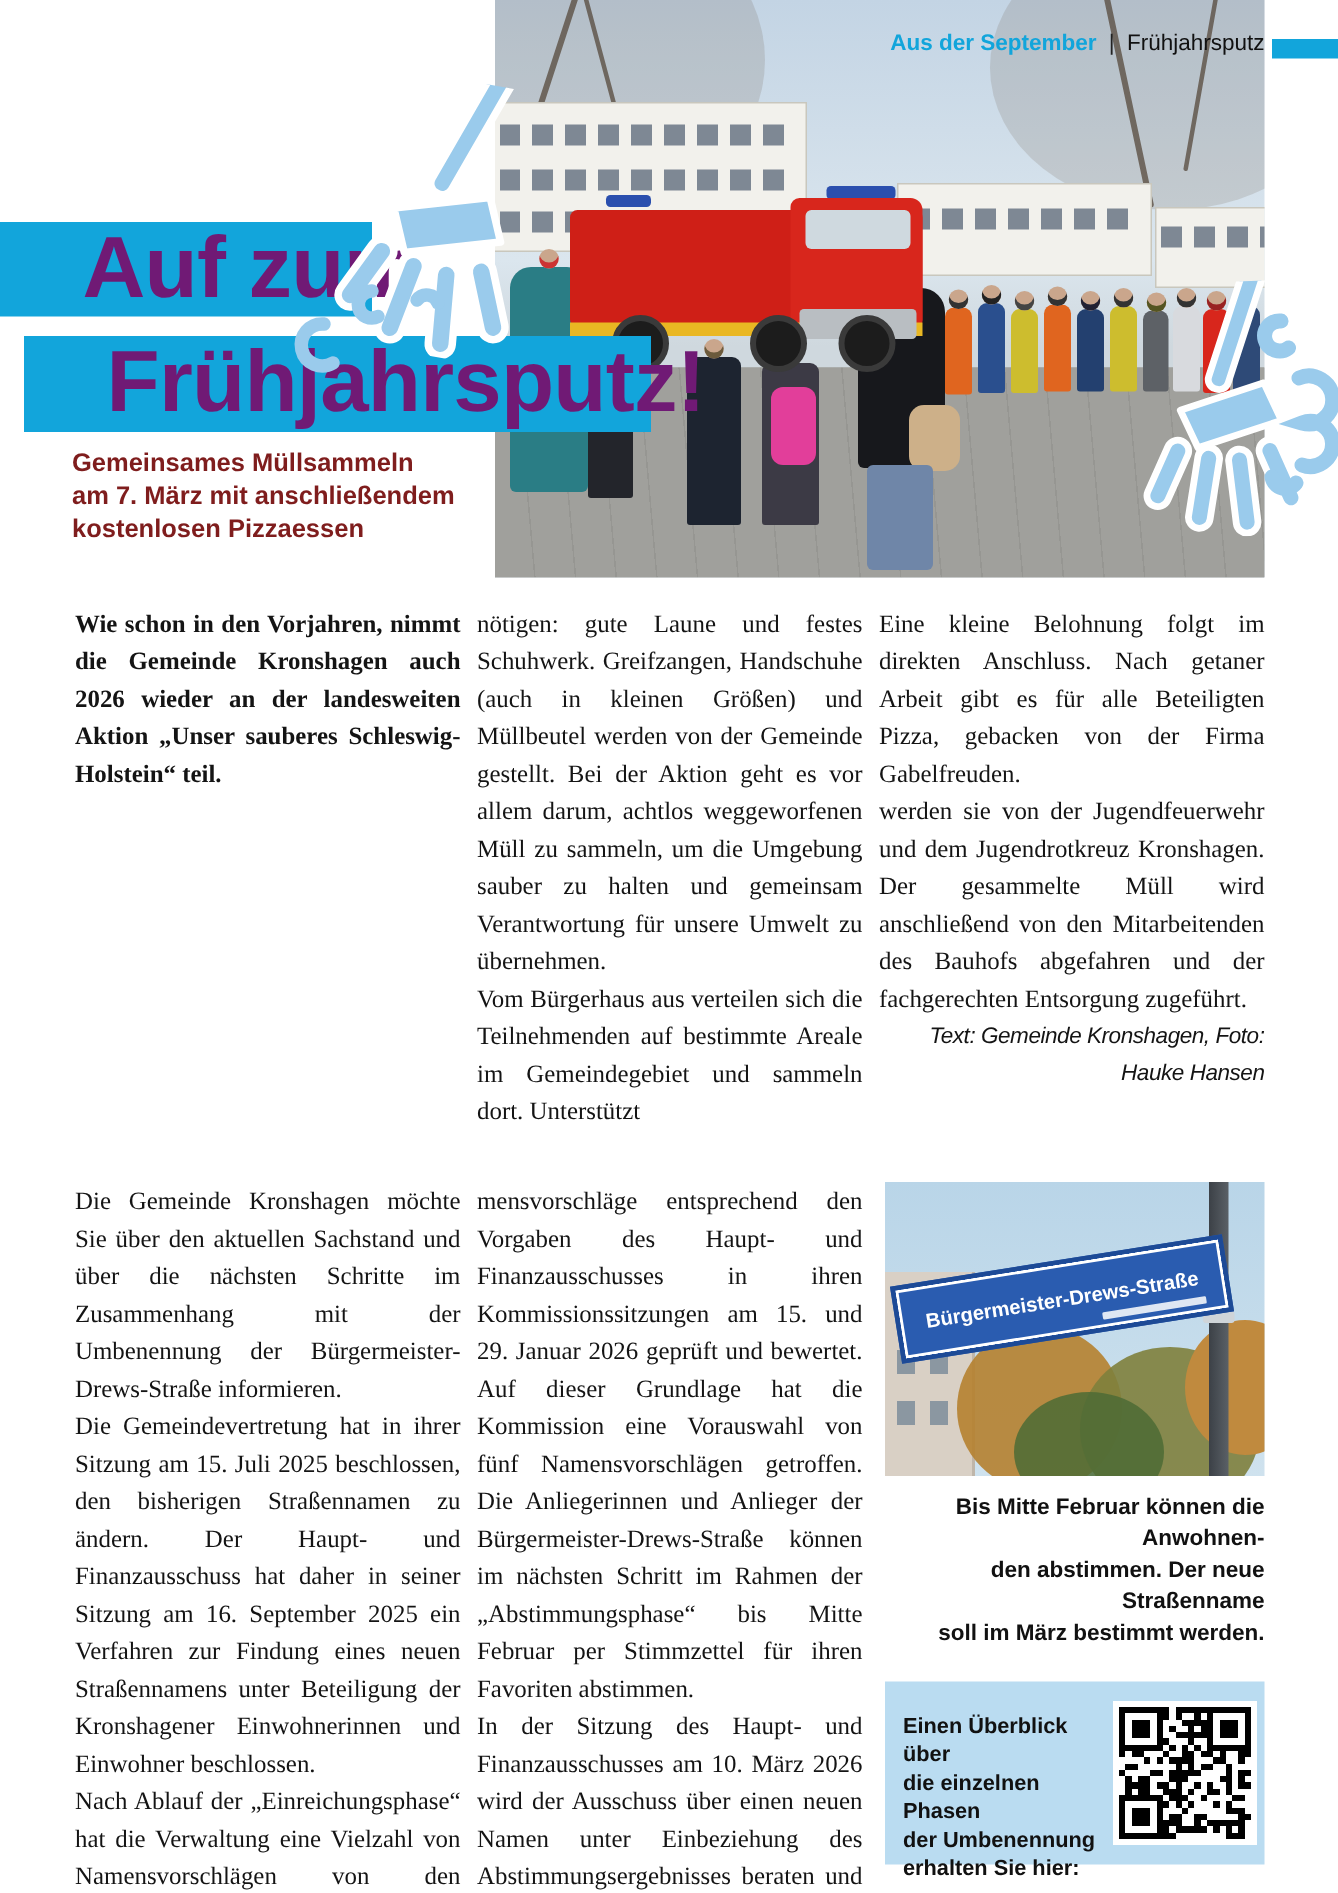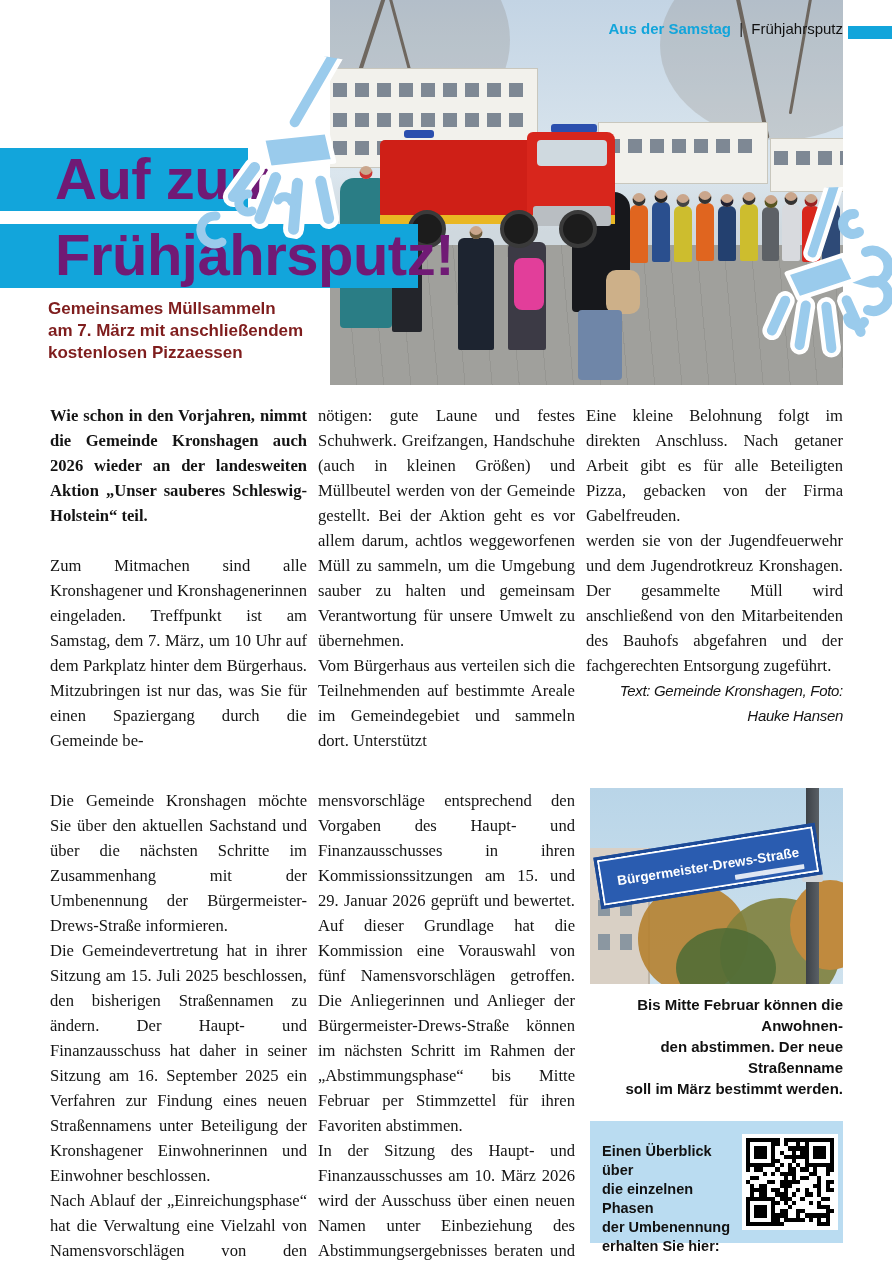--- a/index.html
+++ b/index.html
@@ -32,21 +32,21 @@
   .truck .grill{position:absolute;right:4px;bottom:14px;width:78px;height:20px;background:#b9bec2;border-radius:3px;}
   .ground{position:absolute;left:0;top:245px;width:100%;height:140px;background:
       repeating-linear-gradient(85deg,#a0a09c 0 26px,#969692 26px 27px),#9c9c98;}
   .person{position:absolute;border-radius:6px 6px 2px 2px;}
   .person::before{content:"";position:absolute;left:50%;top:-12px;transform:translateX(-50%);
       width:13px;height:13px;border-radius:50%;background:#caa68c;}
   .cap::before{background:#caa68c;box-shadow:0 -4px 0 0 var(--hat,#333) inset;}
 
   
   .bar1{position:absolute;left:0;top:148px;width:248px;height:63px;background:#12A5DB;z-index:3;}
-  .bar2{position:absolute;left:0;top:224px;width:418px;height:64px;background:#12A5DB;z-index:3;}
+  .bar2{position:absolute;left:16px;top:224px;width:418px;height:64px;background:#12A5DB;z-index:3;}
   .bar1 span,.bar2 span{position:absolute;left:55px;top:50%;transform:translateY(-52%);
       color:#701a75;font-weight:bold;font-size:58px;letter-spacing:-.5px;white-space:nowrap;}
   .subtitle{position:absolute;left:48px;top:298px;font-weight:bold;font-size:17px;line-height:22px;
       color:#7f1d1d;white-space:pre-line;z-index:3;}
 
   
   .broom{position:absolute;z-index:4;}
   .curl{position:absolute;z-index:4;}
 
   
@@ -86,21 +86,21 @@
   .qrtile{margin-left:2px;width:96px;height:96px;background:#fff;display:flex;align-items:center;justify-content:center;}
 
   .pagenum{position:absolute;right:56px;top:1218px;font-weight:bold;font-size:16px;}
 </style>
 </head>
 <body>
 
 <div id="page">
 
   <div class="hdr">
-    <span class="sec">Aus der Samstag</span>
+    <span class="sec">Aus der September</span>
     <span class="div">|</span>
     <span class="topic">Frühjahrsputz</span>
   </div>
   <div class="hdr-bar"></div>
 
   <div class="photo">
     <div class="canopy" style="left:-40px;top:-60px;width:220px;height:200px;"></div>
     <div class="canopy" style="left:330px;top:-50px;width:240px;height:190px;"></div>
     <div class="branch" style="left:30px;top:-10px;width:4px;height:150px;transform:rotate(18deg);"></div>
     <div class="branch" style="left:70px;top:-20px;width:3px;height:120px;transform:rotate(-15deg);"></div>
@@ -195,21 +195,20 @@
     <g fill="none" stroke="#9ACBEC" stroke-width="10" stroke-linecap="round">
       <path d="M18 14 a10 10 0 1 0 5 18"></path>
       <path d="M30 52 a16 16 0 1 1 2 30 a15 15 0 1 1 0 28"></path>
       <path d="M12 118 a9 9 0 0 0 16 4"></path>
     </g>
   </svg>
 
   <div class="cols" id="a1cols">
     <div class="col">
       <p class="intro">Wie schon in den Vorjahren, nimmt die Gemeinde Kronshagen auch 2026 wieder an der landesweiten Aktion „Unser sauberes Schleswig-Holstein“ teil.</p>
-      <p class="gap">Zum Mitmachen sind alle Kronshagener und Kronshagenerinnen eingeladen. Treffpunkt ist am Samstag, dem 7. März, um 10 Uhr auf dem Parkplatz hinter dem Bürgerhaus. Mitzubringen ist nur das, was Sie für einen Spaziergang durch die Gemeinde be-</p>
     </div>
     <div class="col">
       <p>nötigen: gute Laune und festes Schuhwerk. Greifzangen, Handschuhe (auch in kleinen Größen) und Müllbeutel werden von der Gemeinde gestellt. Bei der Aktion geht es vor allem darum, achtlos weggeworfenen Müll zu sammeln, um die Umgebung sauber zu halten und gemeinsam Verantwortung für unsere Umwelt zu übernehmen.</p>
       <p>Vom Bürgerhaus aus verteilen sich die Teilnehmenden auf bestimmte Areale im Gemeindegebiet und sammeln dort. Unterstützt</p>
     </div>
     <div class="col">
       <p>Eine kleine Belohnung folgt im direkten Anschluss. Nach getaner Arbeit gibt es für alle Beteiligten Pizza, gebacken von der Firma Gabelfreuden.</p>
       <p>werden sie von der Jugendfeuerwehr und dem Jugendrotkreuz Kronshagen. Der gesammelte Müll wird anschließend von den Mitarbeitenden des Bauhofs abgefahren und der fachgerechten Entsorgung zugeführt.</p>
       <p class="credit">Text: Gemeinde Kronshagen, Foto: Hauke Hansen</p>
     </div>

